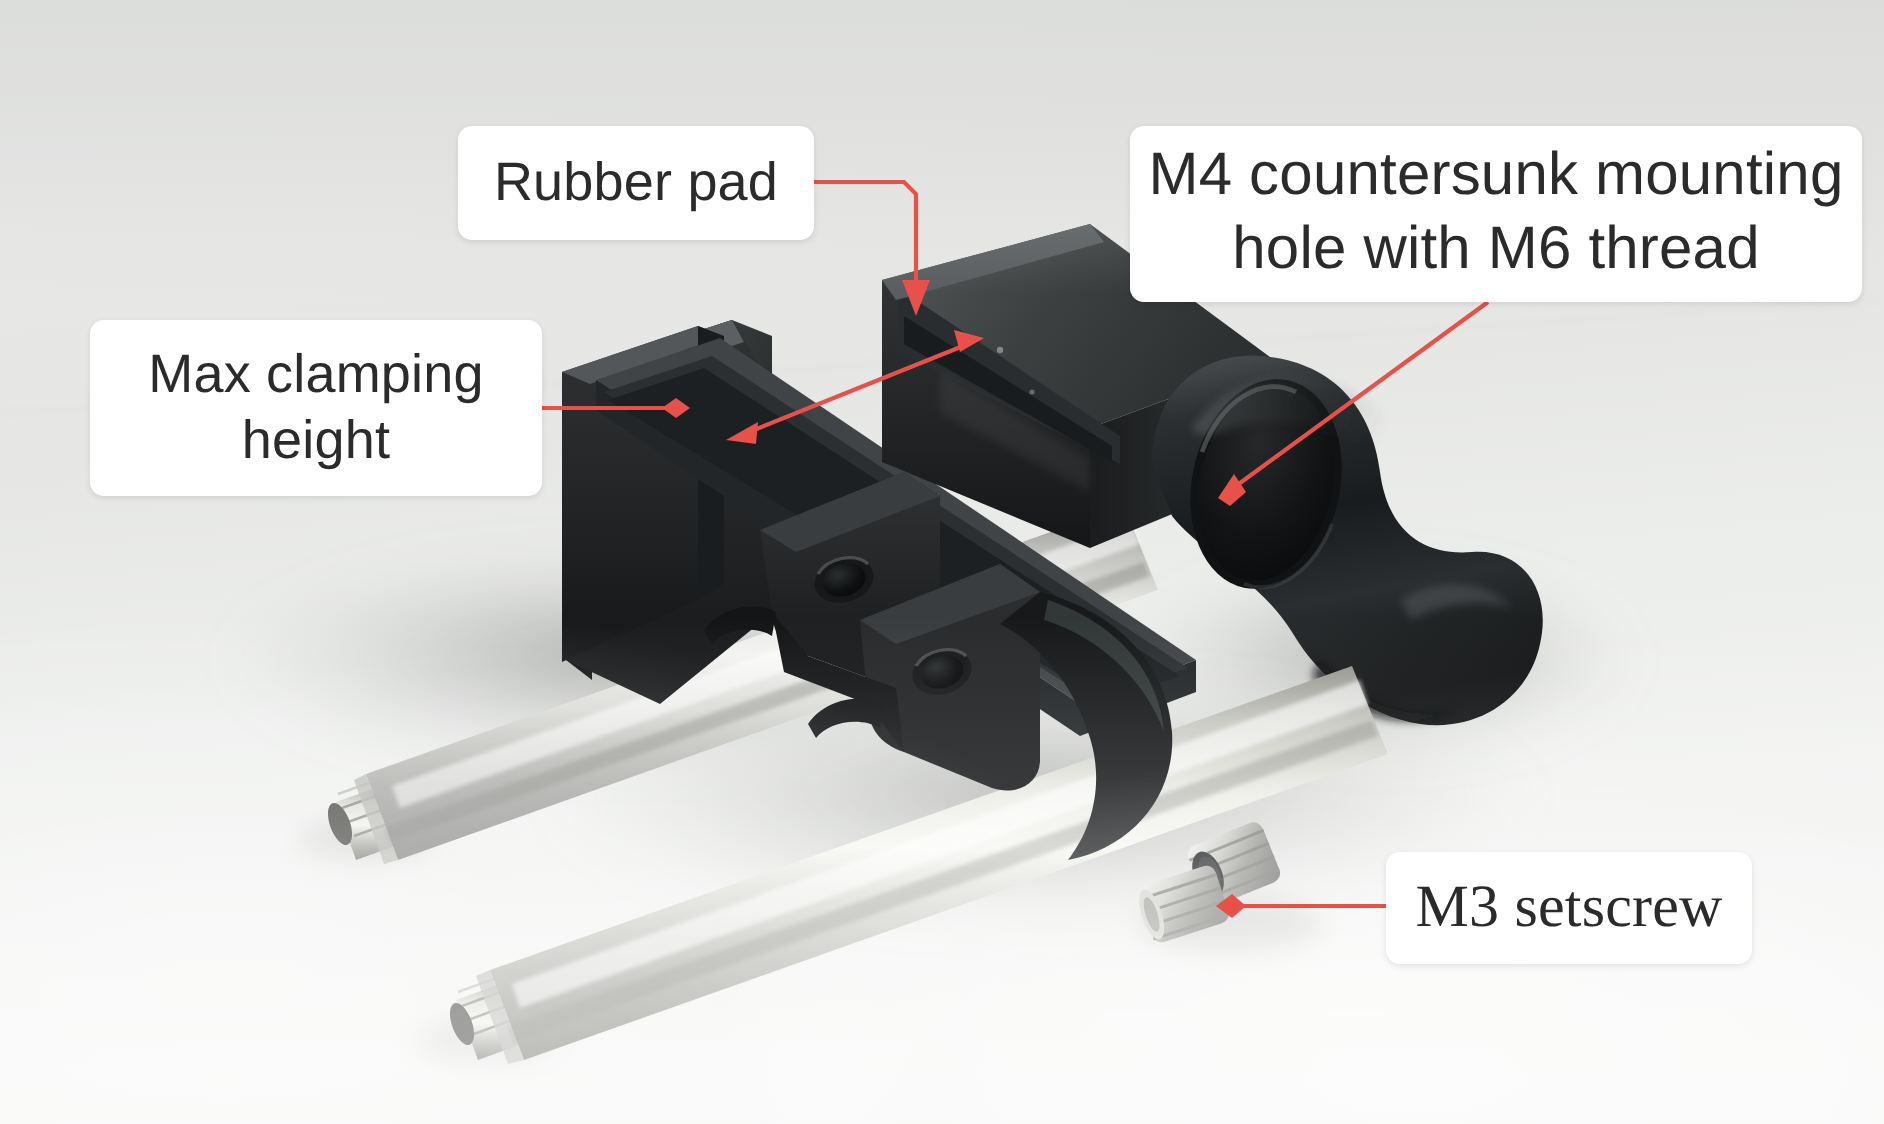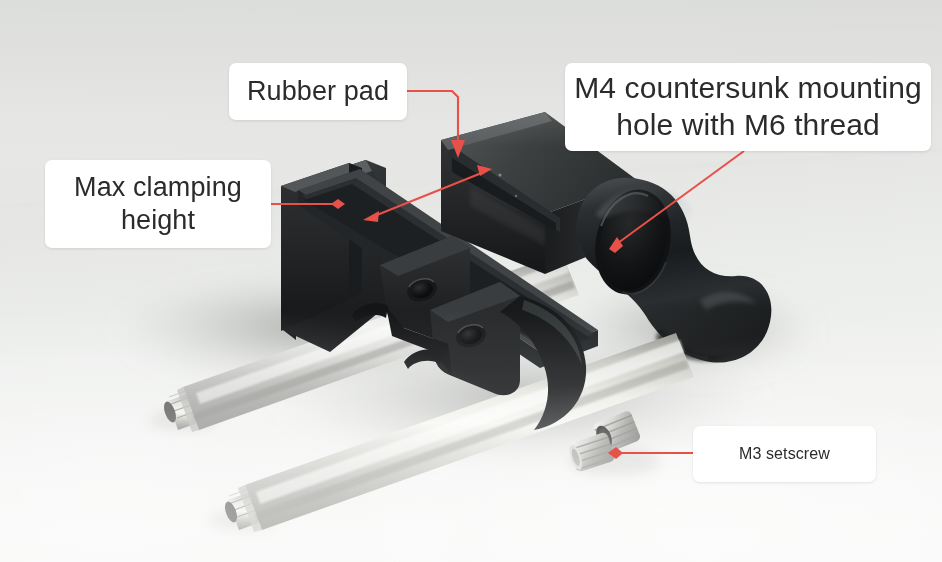--- a/index.html
+++ b/index.html
@@ -36,21 +36,21 @@
     display:flex;align-items:center;justify-content:center;
     text-align:center;
     line-height:1.22;
     letter-spacing:.1px;
     font-weight:400;
     -webkit-font-smoothing:antialiased;
   }
   #box-rubber-pad{left:229px;top:63px;width:178px;height:57px;font-size:27px;}
   #box-max-clamping{left:45px;top:160px;width:226px;height:88px;font-size:27px;padding:0 6px;box-sizing:border-box;}
   #box-m4-hole{left:565px;top:63px;width:366px;height:88px;font-size:30px;padding:0 8px;box-sizing:border-box;}
-  #box-m3-setscrew{left:693px;top:426px;width:183px;height:56px;font-size:16px;}
+  #box-m3-setscrew{left:693px;top:426px;width:183px;height:56px;font-size:30px;font-family:Liberation Serif, serif;}
 </style>
 </head>
 <body>
 
 <div id="stage">
 
   <svg id="photo" viewBox="0 0 942 562" xmlns="http://www.w3.org/2000/svg" aria-hidden="true">
     <defs>
 
       <linearGradient id="tableG" x1="0" y1="0" x2="0.15" y2="1">

